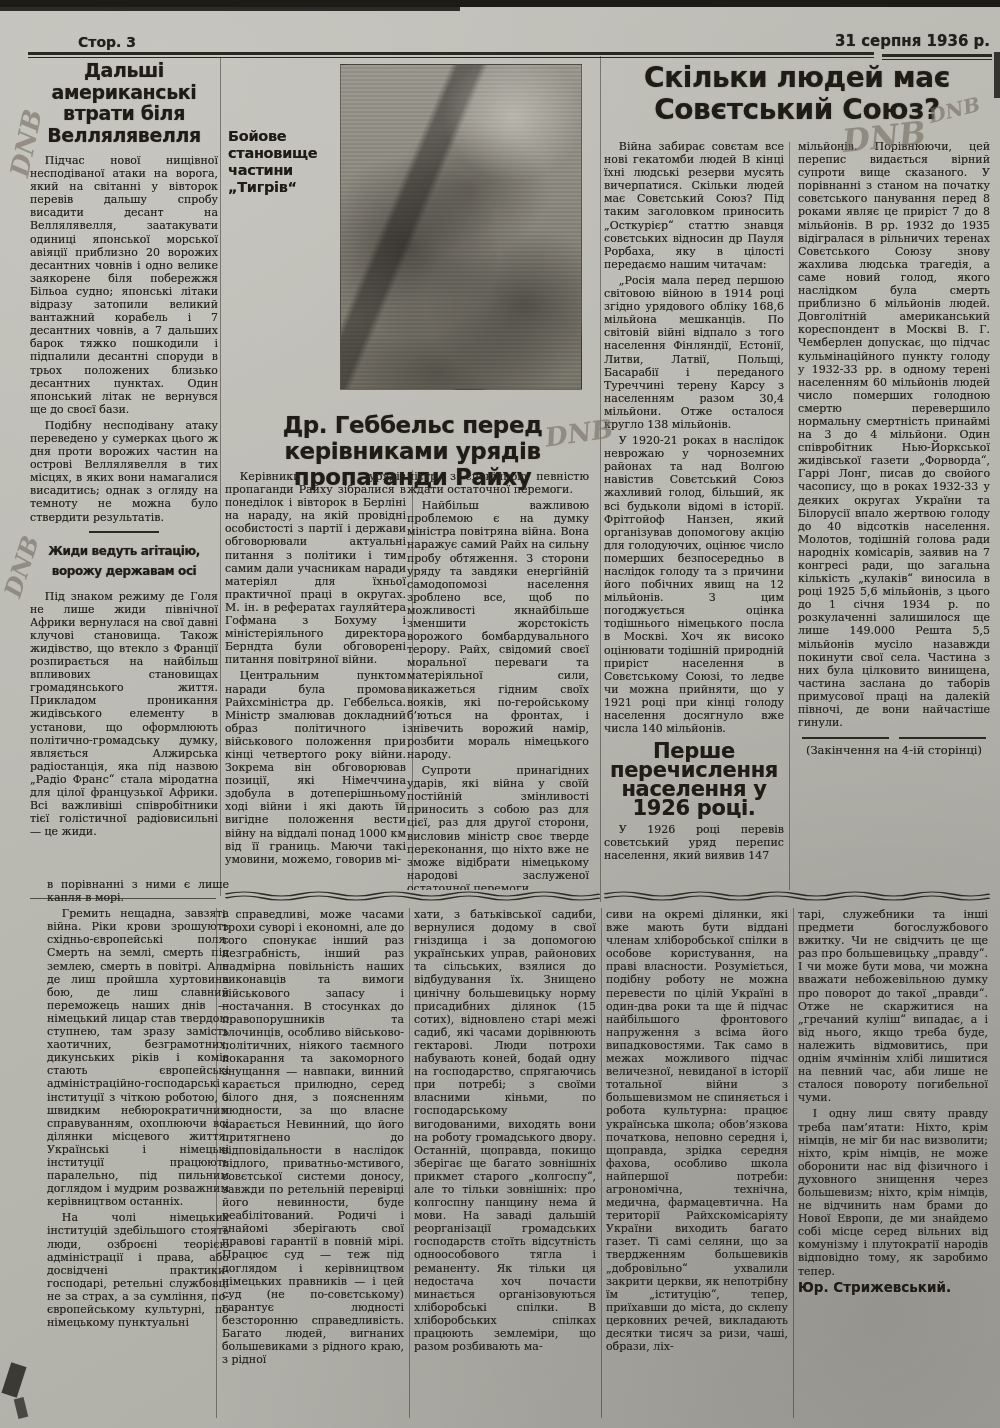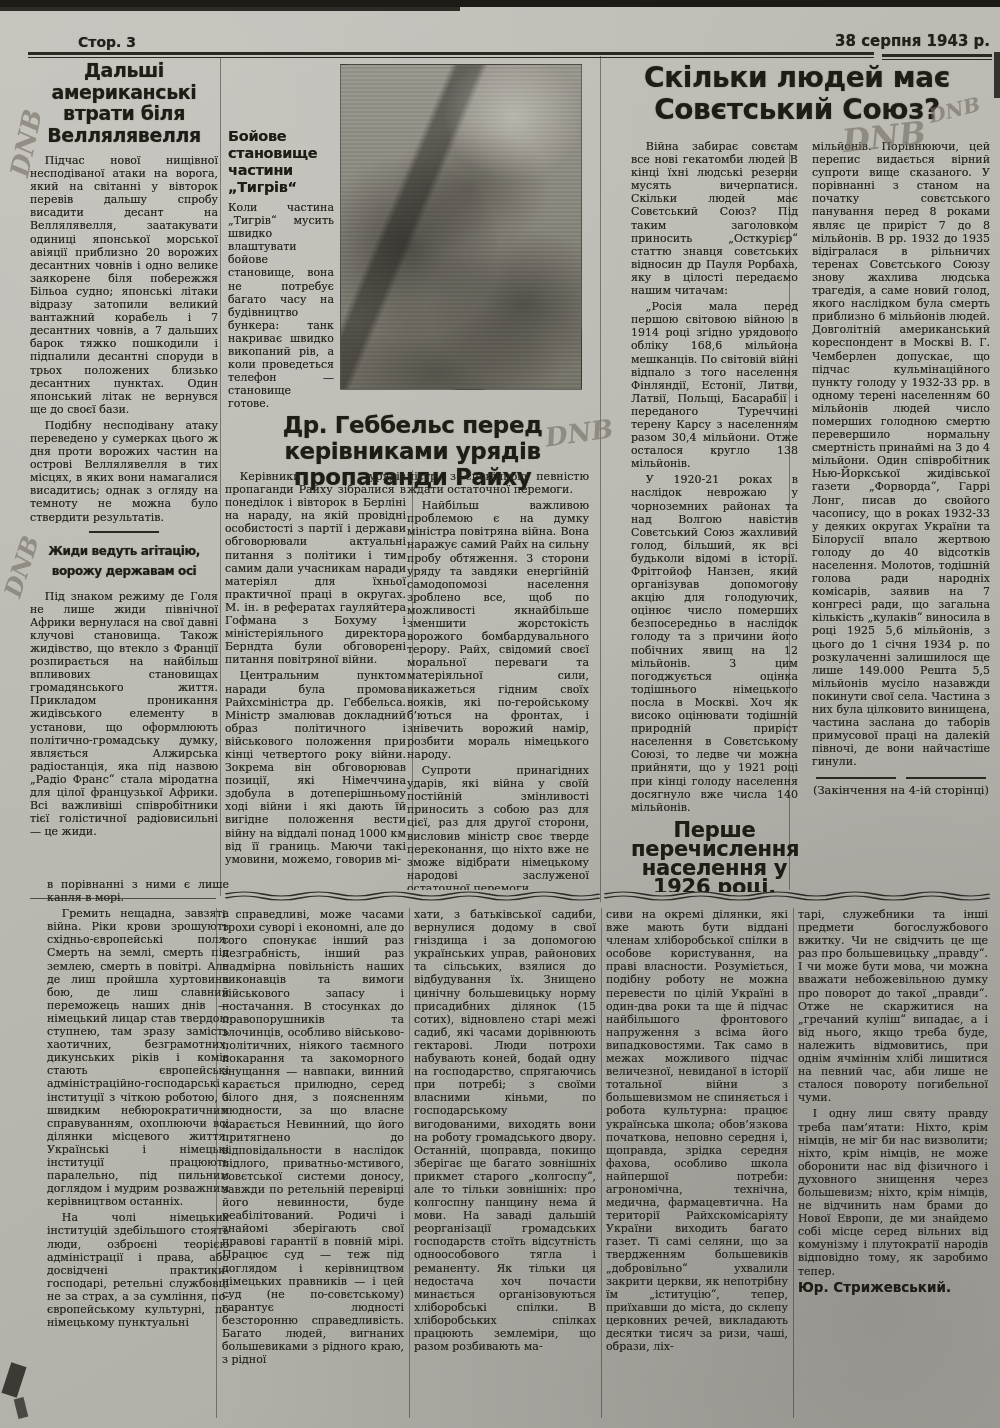--- a/index.html
+++ b/index.html
@@ -55,60 +55,59 @@
 
 <div class="page">
 
   <div class="smudge" style="left:0;top:0;width:1000px;height:7px;"></div>
   <div class="smudge" style="left:0;top:5px;width:460px;height:6px;opacity:.9;"></div>
   <div class="smudge" style="left:994px;top:52px;width:6px;height:46px;opacity:.85;"></div>
   <div class="smudge" style="left:6px;top:1364px;width:16px;height:32px;transform:rotate(18deg);opacity:.8;"></div>
   <div class="smudge" style="left:16px;top:1398px;width:10px;height:20px;transform:rotate(-14deg);opacity:.7;"></div>
 
   <div class="masthead-item" style="left:34px;top:34px;font-size:14px;margin-left:44px;">Стор. 3</div>
-  <div class="masthead-item" style="left:818px;top:32px;width:172px;text-align:right;font-size:15px;">38 серпня 1943 р.</div>
+  <div class="masthead-item" style="left:818px;top:32px;width:172px;text-align:right;font-size:15px;">31 серпня 1936 р.</div>
   <div class="hrule" style="left:28px;top:52px;width:846px;"></div>
   <div class="hrule" style="left:882px;top:54px;width:110px;"></div>
 
   <div class="vrule" style="left:220px;top:58px;height:838px;"></div>
   <div class="vrule" style="left:412px;top:470px;height:420px;"></div>
   <div class="vrule" style="left:600px;top:56px;height:846px;"></div>
   <div class="vrule" style="left:789px;top:142px;height:748px;"></div>
 
   <div class="col" style="left:30px;top:60px;width:188px;height:842px;">
     <div class="headline-sm">Дальші американські втрати біля Веллялявелля</div>
     <p>Підчас нової нищівної несподіваної атаки на ворога, який на світанні у вівторок перевів дальшу спробу висадити десант на Веллялявелля, заатакувати одиниці японської морської авіяції приблизно 20 ворожих десантних човнів і одно велике заякорене біля побережжя Більоа судно; японські літаки відразу затопили великий вантажний корабель і 7 десантних човнів, а 7 дальших барок тяжко пошкодили і підпалили десантні споруди в трьох положених близько десантних пунктах. Один японський літак не вернувся ще до своєї бази.</p>
     <p>Подібну несподівану атаку переведено у сумерках цього ж дня проти ворожих частин на острові Веллялявелля в тих місцях, в яких вони намагалися висадитись; однак з огляду на темноту не можна було ствердити результатів.</p>
     <div class="short-rule"></div>
     <div class="headline-sm" style="font-size:12px;line-height:20.5px;">Жиди ведуть агітацію, ворожу державам осі</div>
     <p>Під знаком режиму де Голя не лише жиди північної Африки вернулася на свої давні клучові становища. Також жидівство, що втекло з Франції розпирається на найбільш впливових становищах громадянського життя. Прикладом проникання жидівського елементу в установи, що оформлюють політично-громадську думку, являється Алжирська радіостанція, яка під назвою „Радіо Франс“ стала міродатна для цілої французької Африки. Всі важливіші співробітники тієї голістичної радіовисильні — це жиди.</p>
   </div>
 
   <div class="photo" style="left:340px;top:64px;width:240px;height:324px;"></div>
   <div class="col" style="left:228px;top:128px;width:106px;height:280px;text-align:left;">
     <div class="caption-title">Бойове становище частини „Тигрів“</div>
-    <p class="cont" style="text-align:justify;">Коли частина „Тигрів“ мусить швидко влаштувати бойове становище, вона не потребує багато часу на будівництво бункера: танк накриває швидко викопаний рів, а коли проведеться телефон — становище готове.</p>
   </div>
 
   <div class="headline-md" style="left:225px;top:412px;width:375px;">Др. Геббельс перед керівниками урядів пропаганди Райху</div>
   <div class="two-col" style="left:225px;top:470px;width:375px;height:420px;gap:1px;">
     <div class="c col" style="position:relative;width:181px;height:420px;">
       <p>Керівники урядів пропаганди Райху зібралися в понеділок і вівторок в Берліні на нараду, на якій провідні особистості з партії і держави обговорювали актуальні питання з політики і тим самим дали учасникам наради матеріял для їхньої практичної праці в округах. М. ін. в рефератах гауляйтера Гофмана з Бохуму і міністеріяльного директора Берндта були обговорені питання повітряної війни.</p>
       <p>Центральним пунктом наради була промова Райхсміністра др. Геббельса. Міністр змалював докладний образ політичного і військового положення при кінці четвертого року війни. Зокрема він обговорював позиції, які Німеччина здобула в дотеперішньому ході війни і які дають їй вигідне положення вести війну на віддалі понад 1000 км від її границь. Маючи такі умовини, можемо, говорив мі-</p>
     </div>
     <div class="c col" style="position:relative;width:182px;height:420px;">
       <p class="cont">ністр, з спокійною певністю ждати остаточної перемоги.</p>
       <p>Найбільш важливою проблемою є на думку міністра повітряна війна. Вона наражує самий Райх на сильну пробу обтяження. З сторони уряду та завдяки енергійній самодопомозі населення зроблено все, щоб по можливості якнайбільше зменшити жорстокість ворожого бомбардувального терору. Райх, свідомий своєї моральної переваги та матеріяльної сили, викажеться гідним своїх вояків, які по-геройському б’ються на фронтах, і знівечить ворожий намір, розбити мораль німецького народу.</p>
       <p>Супроти принагідних ударів, які війна у своїй постійній змінливості приносить з собою раз для цієї, раз для другої сторони, висловив міністр своє тверде переконання, що ніхто вже не зможе відібрати німецькому народові заслуженої остаточної перемоги.</p>
     </div>
   </div>
 
   <div class="headline-lg" style="left:604px;top:62px;width:386px;">Скільки людей має Совєтський Союз?</div>
   <div class="two-col" style="left:604px;top:140px;width:386px;height:752px;gap:14px;">
-    <div class="c col" style="position:relative;width:180px;height:752px;margin-left:27px;">
+    <div class="c col" style="position:relative;width:180px;height:752px;">
       <p>Війна забирає совєтам все нові гекатомби людей В кінці їхні людські резерви мусять вичерпатися. Скільки людей має Совєтський Союз? Під таким заголовком приносить „Осткурієр“ статтю знавця совєтських відносин др Пауля Рорбаха, яку в цілості передаємо нашим читачам:</p>
       <p>„Росія мала перед першою світовою війною в 1914 році згідно урядового обліку 168,6 мільйона мешканців. По світовій війні відпало з того населення Фінляндії, Естонії, Литви, Латвії, Польщі, Басарабії і переданого Туреччині терену Карсу з населенням разом 30,4 мільйони. Отже осталося кругло 138 мільйонів.</p>
       <p>У 1920-21 роках в наслідок неврожаю у чорноземних районах та над Волгою навістив Совєтський Союз жахливий голод, більший, як всі будьколи відомі в історії. Фрітгойоф Нанзен, який організував допомогову акцію для голодуючих, оцінює число померших безпосередньо в наслідок голоду та з причини його побічних явищ на 12 мільйонів. З цим погоджується оцінка тодішнього німецького посла в Москві. Хоч як високо оцінювати тодішній природній приріст населення в Совєтському Союзі, то ледве чи можна прийняти, що у 1921 році при кінці голоду населення досягнуло вже числа 140 мільйонів.</p>
       <div class="subhead">Перше перечислення населення у 1926 році.</div>
       <p>У 1926 році перевів совєтський уряд перепис населення, який виявив 147</p>
     </div>
     <div class="c col" style="position:relative;width:192px;height:752px;">
       <p class="cont">мільйонів. Порівнюючи, цей перепис видається вірний супроти вище сказаного. У порівнанні з станом на початку совєтського панування перед 8 роками являє це приріст 7 до 8 мільйонів. В рр. 1932 до 1935 відігралася в рільничих теренах Совєтського Союзу знову жахлива людська трагедія, а саме новий голод, якого наслідком була смерть приблизно 6 мільйонів людей. Довголітній американський кореспондент в Москві В. Г. Чемберлен допускає, що підчас кульмінаційного пункту голоду у 1932-33 рр. в одному терені населенням 60 мільйонів людей число померших голодною смертю перевершило нормальну смертність принаймі на 3 до 4 мільйони. Один співробітник Нью-Йоркської жидівської газети „Форворда“, Гаррі Лонг, писав до свойого часопису, що в роках 1932-33 у деяких округах України та Білорусії впало жертвою голоду до 40 відсотків населення. Молотов, тодішній голова ради народніх комісарів, заявив на 7 конгресі ради, що загальна кількість „кулаків“ виносила в році 1925 5,6 мільйонів, з цього до 1 січня 1934 р. по розкулаченні залишилося ще лише 149.000 Решта 5,5 мільйонів мусіло назавжди покинути свої села. Частина з них була цілковито винищена, частина заслана до таборів примусової праці на далекій півночі, де вони найчастіше гинули.</p>
       <div class="endrule">
           <span></span>

